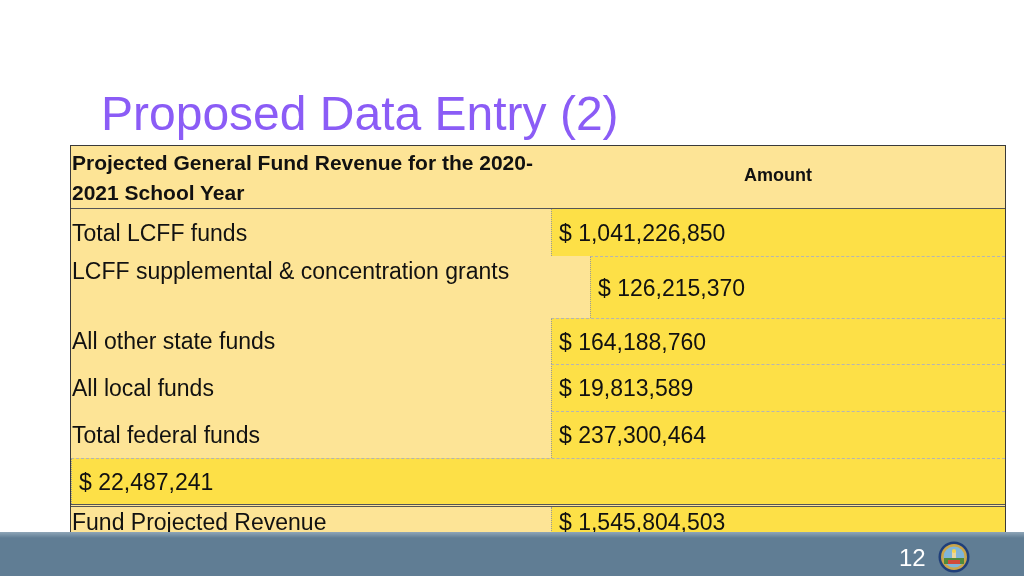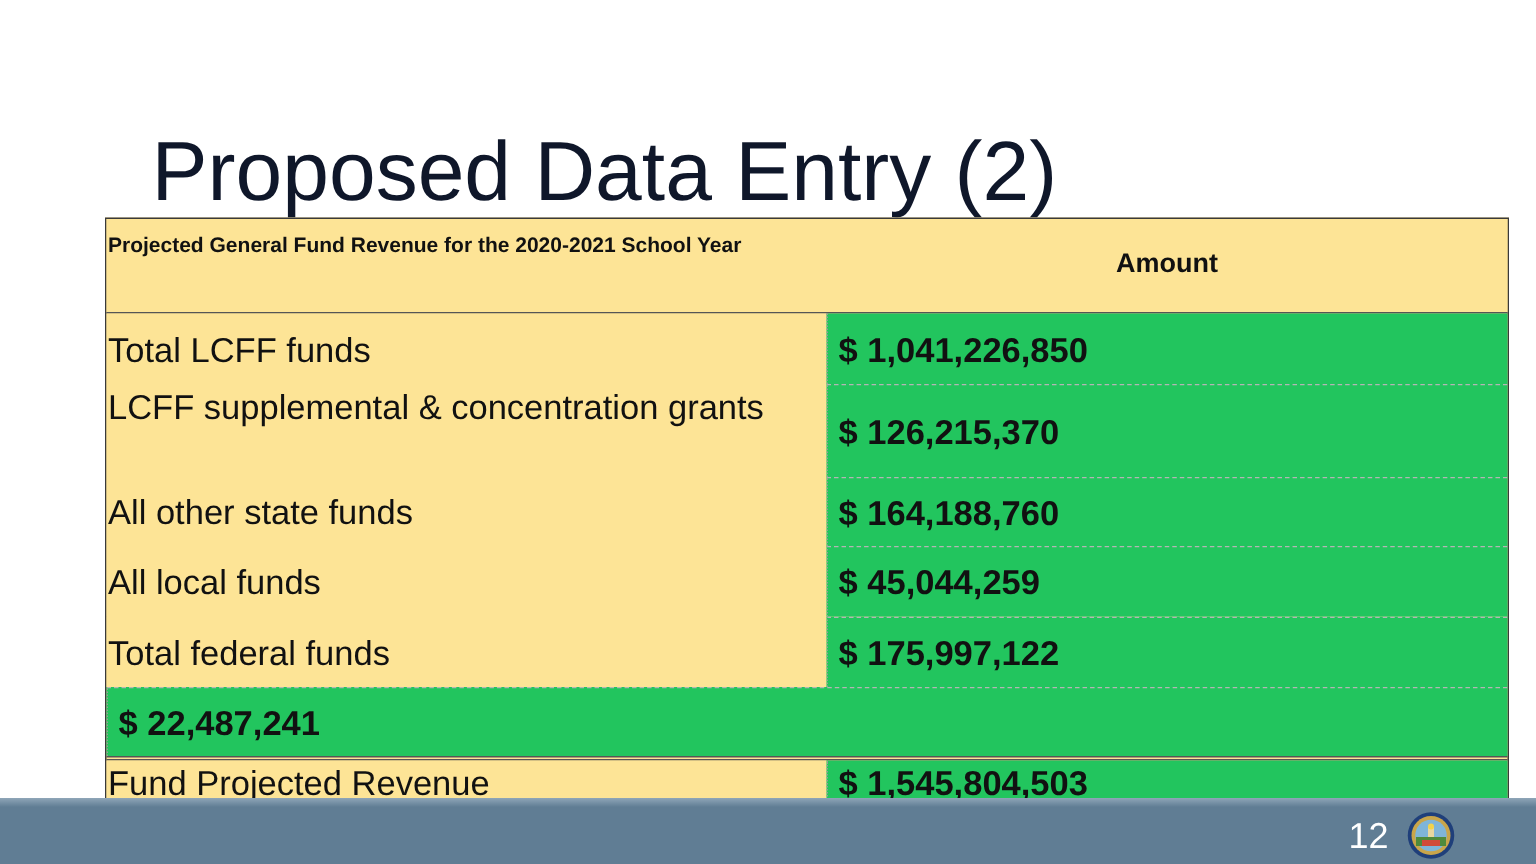--- a/index.html
+++ b/index.html
@@ -3,54 +3,54 @@
   <meta charset="utf-8">
   <style>
     html, body { margin: 0; padding: 0; }
     body {
       width: 1024px; height: 576px; position: relative; overflow: hidden;
       background: #ffffff;
       font-family: "Liberation Sans", sans-serif;
     }
     .title {
       position: absolute; left: 101px; top: 82px;
-      font-size: 56px; color: #0f172a; line-height: 64px;
+      font-size: 48px; color: #8b5cf6; line-height: 64px;
       white-space: nowrap;
     }
     .table {
       position: absolute; left: 70px; top: 145px; width: 936px;
       border: 1px solid #3a3a3a; box-sizing: border-box;
       background: #fde496;
     }
     .row { display: flex; position: relative; }
     .cell-label {
       width: 480px; box-sizing: border-box;
       background: #fde496; color: #111;
       font-size: 23px; line-height: 30px;
       padding-left: 1px;
       display: flex; align-items: center;
     }
     .cell-amount {
       flex: 1; box-sizing: border-box;
-      background: #22c55e; color: #111;
+      background: #fde047; color: #111;
       font-size: 23px; line-height: 30px;
       padding-left: 7px;
       border-left: 1px dotted #9a9a9a;
-      display: flex; align-items: center; font-weight: bold;
+      display: flex; align-items: center;
     }
     .row.data + .row.data .cell-amount { border-top: 1px dashed #b5b5b5; }
     .row.data:first-of-type .cell-amount { border-top: none; }
-    .head .cell-label { font-weight: bold; font-size: 14px; line-height: 30px; align-items: flex-start; padding-top: 2px; }
+    .head .cell-label { font-weight: bold; font-size: 21px; line-height: 30px; align-items: flex-start; padding-top: 2px; }
     .head .cell-amount {
       background: #fde496; border-left: none; font-weight: bold; font-size: 18px;
       justify-content: center; padding-left: 0; padding-bottom: 4px;
     }
     .head { height: 62px; border-bottom: 1px solid #555; }
     .r1 { height: 47px; }
-    .r2 { height: 62px; }
+    .r2 { height: 62px; gap: 39px; }
     .r3 { height: 46px; }
     .r4 { height: 47px; }
     .r5 { height: 47px; text-align: right; }
     .r6 { height: 46px; }
     .total { height: 30px; border-top: 3px double #555; }
     .total .cell-amount { border-top: none !important; }
     .r2 .cell-label { align-items: flex-start; padding-top: 0px; }
     .footer {
       position: absolute; left: 0; top: 532px; width: 1024px; height: 44px;
       background: #607d94;
@@ -84,25 +84,25 @@
   <div class="row data r2">
     <div class="cell-label">LCFF supplemental &amp; concentration grants</div>
     <div class="cell-amount">$ 126,215,370</div>
   </div>
   <div class="row data r3">
     <div class="cell-label">All other state funds</div>
     <div class="cell-amount">$ 164,188,760</div>
   </div>
   <div class="row data r4">
     <div class="cell-label">All local funds</div>
-    <div class="cell-amount">$ 45,044,259</div>
+    <div class="cell-amount">$ 19,813,589</div>
   </div>
   <div class="row data r5">
     <div class="cell-label">Total federal funds</div>
-    <div class="cell-amount">$ 175,997,122</div>
+    <div class="cell-amount">$ 237,300,464</div>
   </div>
   <div class="row data r6">
     <div class="cell-amount">$ 22,487,241</div>
   </div>
   <div class="row total">
     <div class="cell-label">Fund Projected Revenue</div>
     <div class="cell-amount">$ 1,545,804,503</div>
   </div>
 </div>
 

